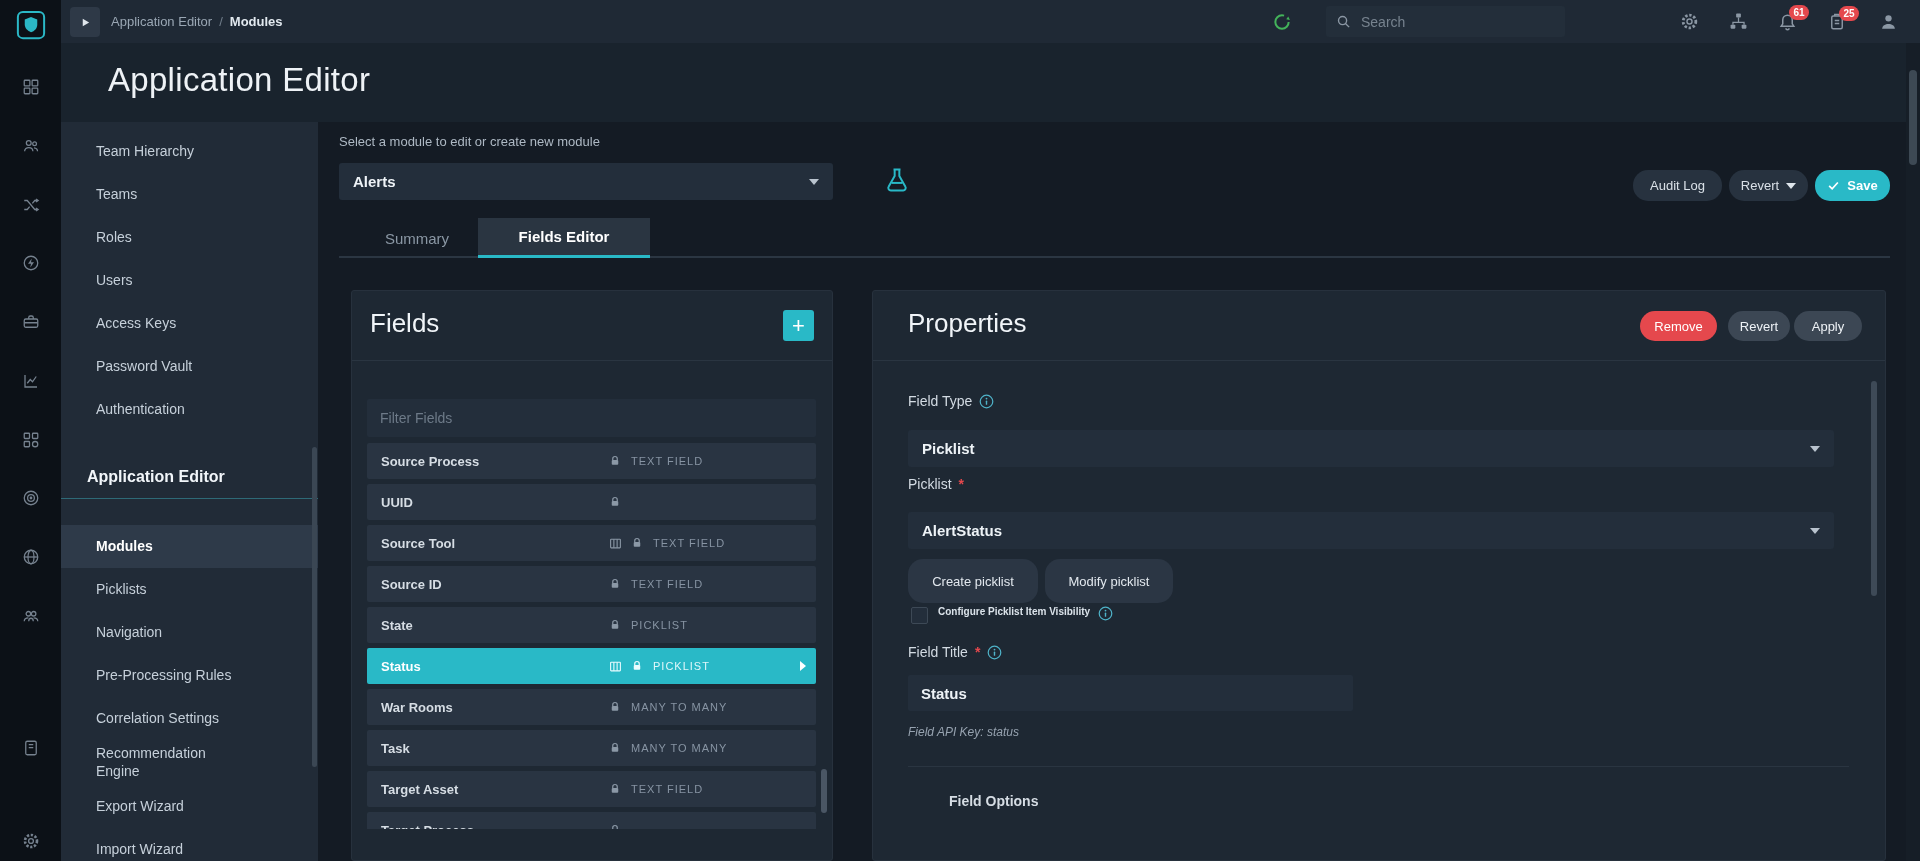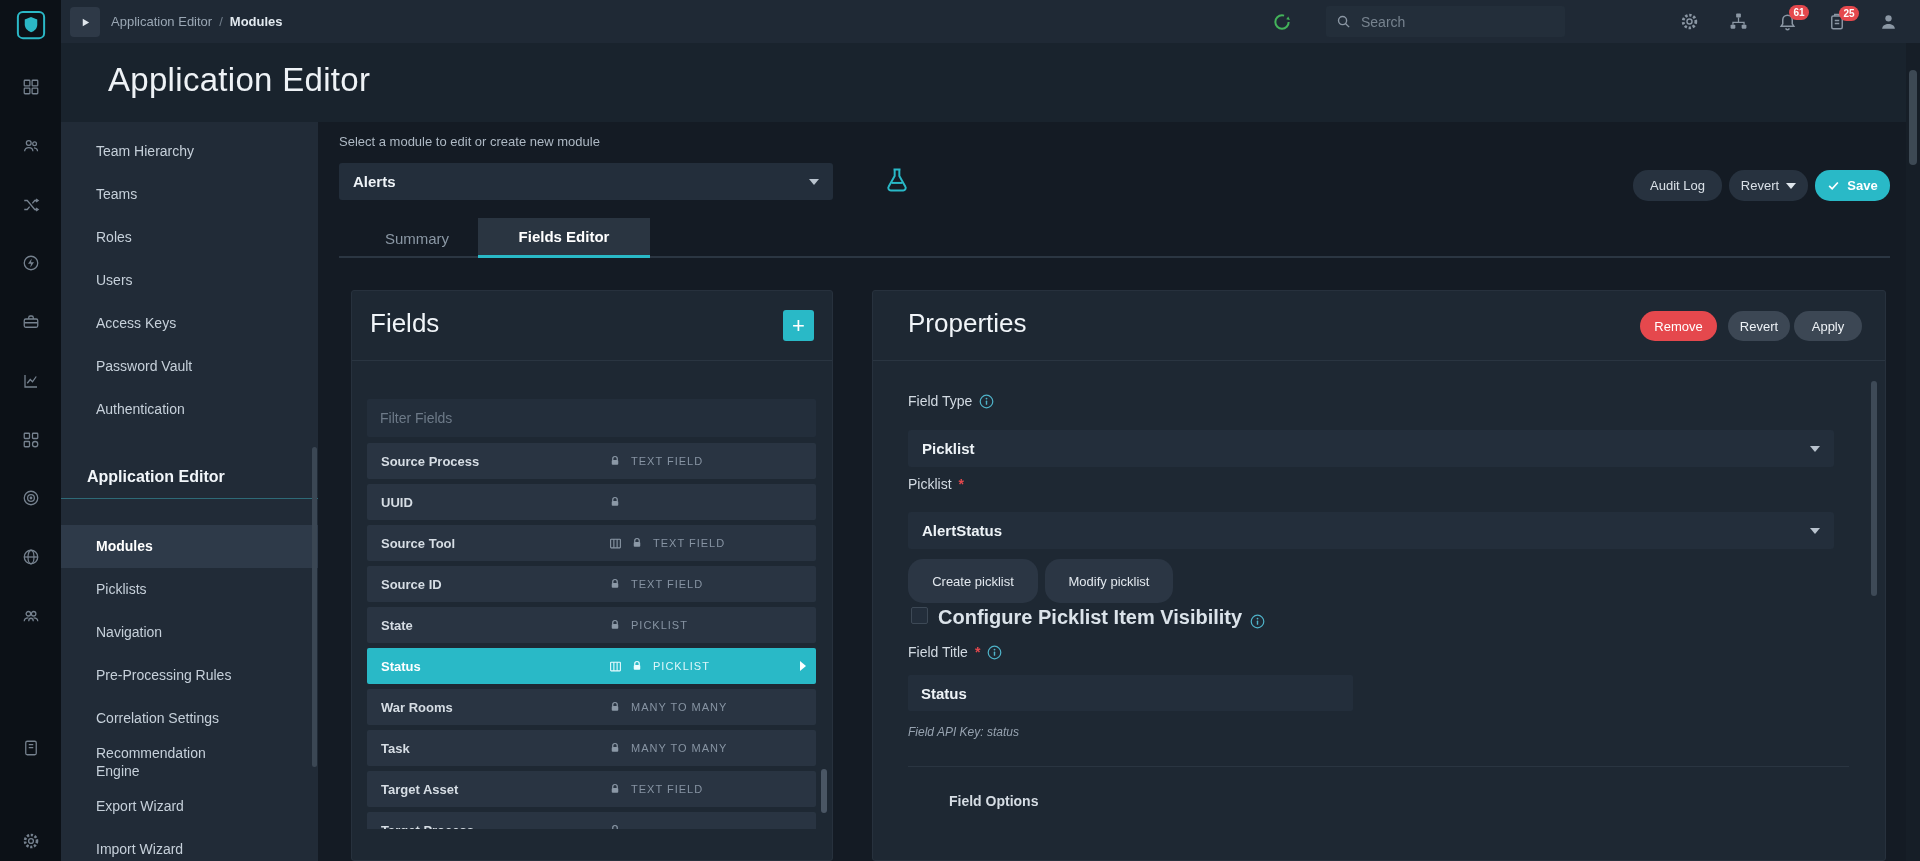--- a/index.html
+++ b/index.html
@@ -101,22 +101,22 @@
   .props-panel{left:554px;width:1014px;height:571px;}
   .ph-btn{position:absolute;top:20px;height:30px;}
   .btn-remove{background:var(--red);color:#fff;}
   .btn-gray{background:var(--btn2);color:#eef2f6;}
   .plabel{position:absolute;left:35px;display:flex;align-items:center;gap:7px;font-size:14px;color:#d3dbe3;}
   .req{color:var(--red);font-weight:700;}
   .pdd{position:absolute;left:35px;width:926px;height:37px;}
   .pbtn{position:absolute;height:44px;background:var(--btn3);color:#e2e8ee;}
   .pcheck{position:absolute;left:38px;top:316px;width:17px;height:17px;background:var(--input);
     border:1px solid #3d4956;border-radius:2px;cursor:pointer;}
-  .pcheck-label{position:absolute;left:65px;top:315px;display:flex;align-items:flex-end;gap:8px;
-    font-size:20px;font-weight:700;color:#dbe3ea;}
+  .pcheck-label{position:absolute;left:65px;top:315px;display:flex;align-items:flex-start;gap:8px;
+    font-size:10px;font-weight:700;color:#dbe3ea;}
   .ptext-input{position:absolute;left:35px;top:384px;width:445px;height:36px;background:var(--input);
     border:0;outline:0;border-radius:2px;padding:0 13px;color:#eef3f7;font-size:15px;font-weight:700;font-family:inherit;}
   .api-key{position:absolute;left:35px;top:434px;font-size:12px;font-style:italic;color:#97a3b0;}
   .pdivider{position:absolute;left:35px;right:36px;top:475px;height:1px;background:var(--panel-line);}
   .poptions{position:absolute;left:35px;top:502px;font-size:14px;font-weight:700;color:#d6dde4;margin-left:41px;}
   .props-scroll{position:absolute;right:8px;top:90px;width:6px;height:215px;border-radius:3px;background:#3e4a57;cursor:pointer;}
 
   
   .page-scroll-track{position:absolute;right:0;top:43px;width:14px;bottom:0;background:#161e27;z-index:6;}
   .page-scroll-thumb{position:absolute;left:3px;top:27px;width:8px;height:95px;border-radius:4px;background:#3d4954;cursor:pointer;}

